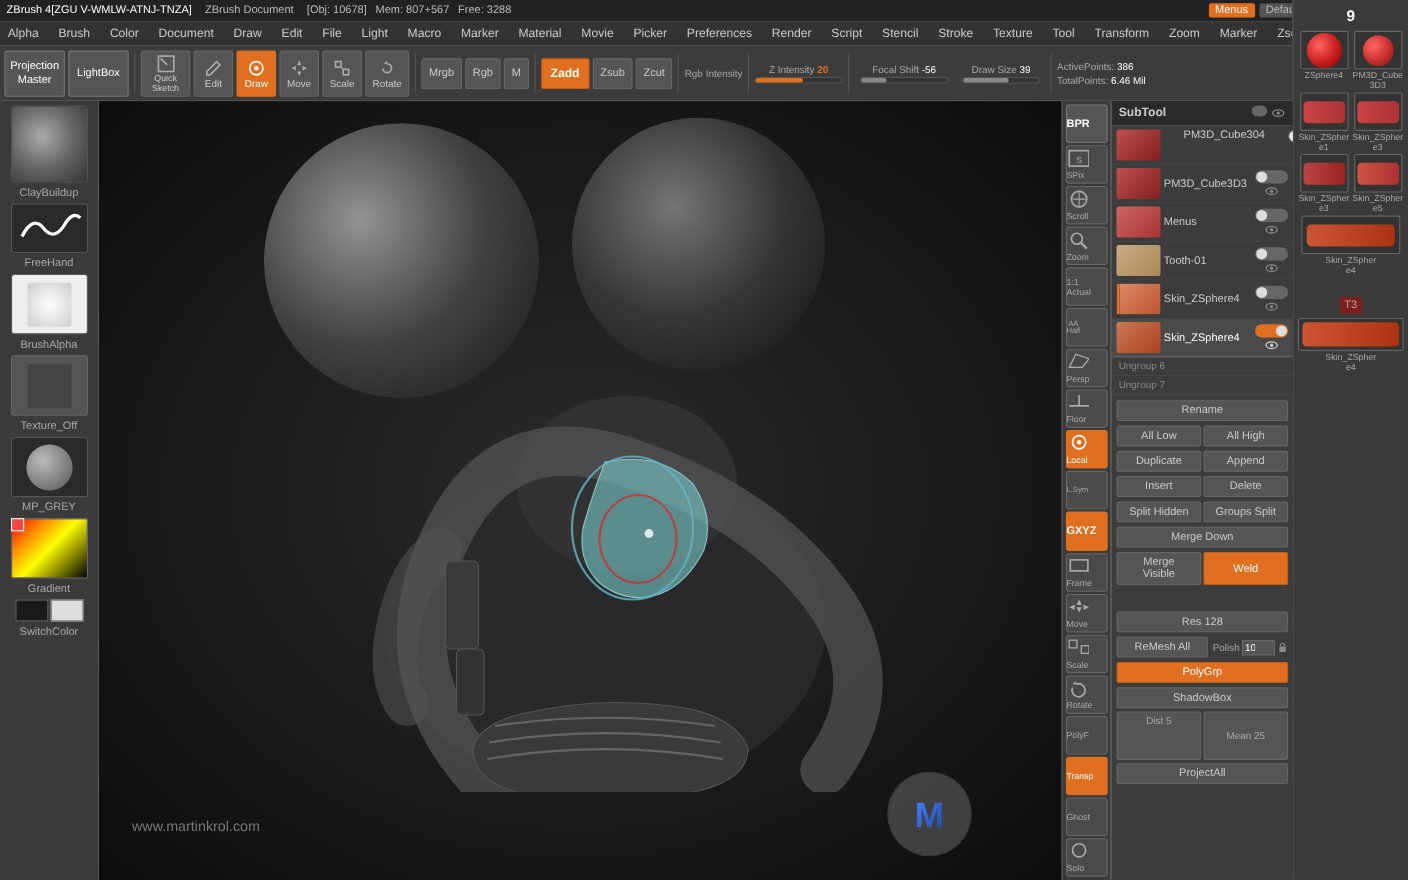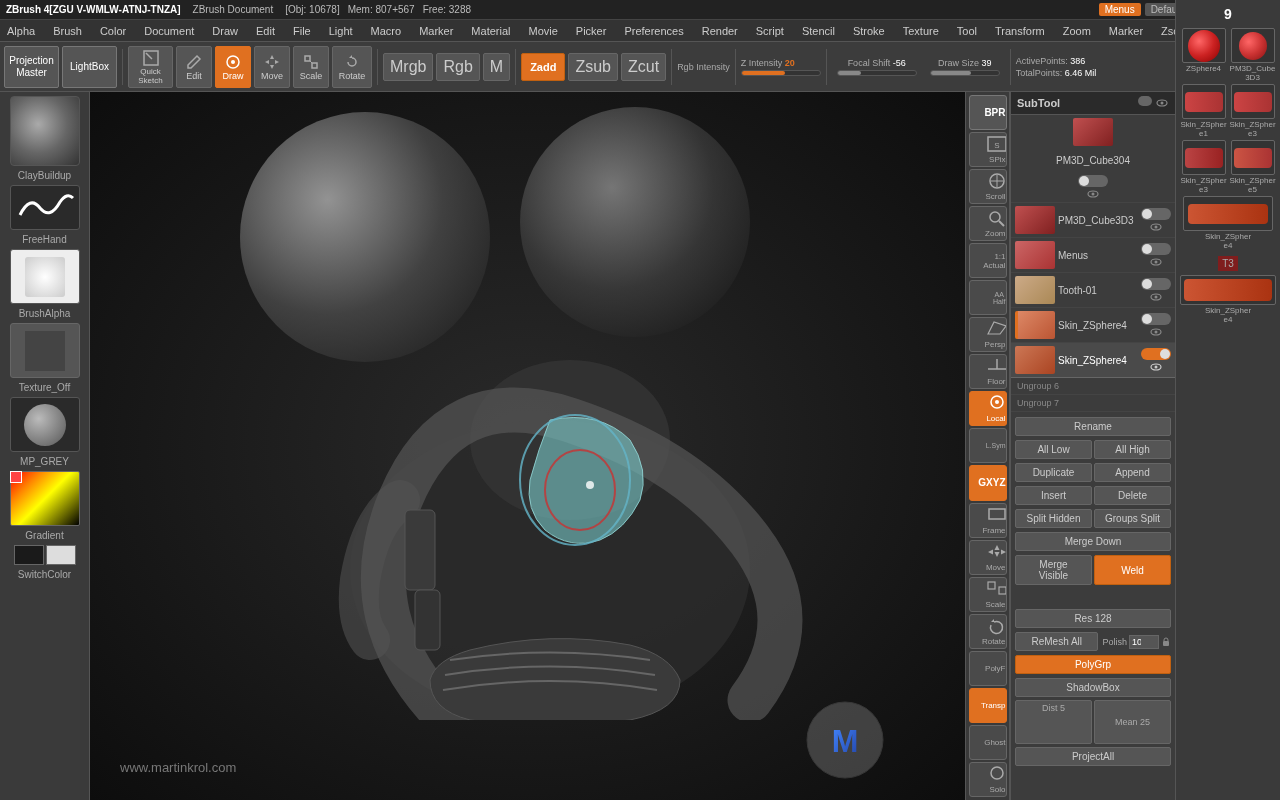--- a/index.html
+++ b/index.html
@@ -5,21 +5,21 @@
     * { margin: 0; padding: 0; box-sizing: border-box; }
     body { width: 1280px; height: 800px; background: #3a3a3a; font-family: Arial, sans-serif; font-size: 11px; color: #ccc; overflow: hidden; }
     
     
     #menu-bar { width: 100%; height: 22px; background: #333; display: flex; align-items: center; padding: 0 4px; gap: 12px; font-size: 11px; color: #ccc; border-bottom: 1px solid #555; }
     #menu-bar span { cursor: pointer; padding: 2px 3px; }
     
     
     #toolbar { width: 100%; height: 50px; background: #3c3c3c; display: flex; align-items: center; padding: 0 4px; gap: 4px; border-bottom: 1px solid #555; }
     
-    .tool-btn { background: #555; border: 1px solid #666; color: #ccc; padding: 2px 6px; font-size: 16px; cursor: pointer; border-radius: 2px; white-space: nowrap; }
+    .tool-btn { background: #555; border: 1px solid #666; color: #ccc; padding: 2px 6px; font-size: 10px; cursor: pointer; border-radius: 2px; white-space: nowrap; }
     
     .orange-btn { background: #e07020; color: #fff; border: 1px solid #c06010; padding: 3px 8px; font-size: 11px; cursor: pointer; border-radius: 2px; font-weight: bold; text-align: center; }
     
     
     #left-sidebar { position: absolute; left: 0; top: 92px; width: 90px; height: 708px; background: #3a3a3a; border-right: 1px solid #555; display: flex; flex-direction: column; align-items: center; padding: 4px; gap: 4px; }
     
     .brush-preview { width: 70px; height: 70px; background: radial-gradient(circle at 35% 35%, #888, #333); border-radius: 4px; border: 1px solid #555; display: flex; align-items: center; justify-content: center; }
     .sidebar-label { font-size: 10px; color: #aaa; text-align: center; width: 100%; }
     
     
@@ -27,21 +27,21 @@
     
     
     #right-panel { position: absolute; right: 105px; top: 0; width: 165px; height: 800px; background: #3c3c3c; border-left: 1px solid #555; overflow-y: auto; }
     
     
     #main-canvas { position: absolute; left: 90px; top: 92px; width: 920px; height: 708px; background: #1a1a1a; overflow: hidden; }
     
     
     #center-toolbar { position: absolute; right: 270px; top: 92px; width: 45px; height: 708px; background: #3a3a3a; border-left: 1px solid #555; border-right: 1px solid #555; display: flex; flex-direction: column; align-items: center; padding: 4px 2px; gap: 3px; }
     
-    .vert-btn { width: 38px; height: 38px; background: #4a4a4a; border: 1px solid #666; border-radius: 3px; cursor: pointer; display: flex; flex-direction: column; align-items: flex-end; justify-content: center; font-size: 9px; color: #ccc; text-align: center; }
+    .vert-btn { width: 38px; height: 38px; background: #4a4a4a; border: 1px solid #666; border-radius: 3px; cursor: pointer; display: flex; flex-direction: column; align-items: flex-start; justify-content: center; font-size: 9px; color: #ccc; text-align: center; }
     .vert-btn svg { width: 20px; height: 20px; }
     
     .swatch { display: flex; gap: 2px; }
     .swatch-dark { width: 30px; height: 20px; background: #1a1a1a; border: 1px solid #666; cursor: pointer; }
     .swatch-light { width: 30px; height: 20px; background: #dddddd; border: 1px solid #666; cursor: pointer; }
     .toggle { width: 30px; height: 12px; background: #666; border-radius: 6px; cursor: pointer; position: relative; }
     .toggle.on { background: #e07020; }
     .toggle::after { content: ''; width: 10px; height: 10px; background: #ddd; border-radius: 50%; position: absolute; top: 1px; left: 1px; }
     .toggle.on::after { left: 19px; }
     
@@ -70,21 +70,21 @@
     .thumb-grid { display: grid; grid-template-columns: 1fr 1fr; gap: 2px; padding: 2px; }
     .thumb-item { display: flex; flex-direction: column; align-items: center; gap: 1px; cursor: pointer; }
     .thumb-img { width: 44px; height: 35px; background: #555; border-radius: 2px; border: 1px solid #666; overflow: hidden; display: flex; align-items: center; justify-content: center; }
     .thumb-label { font-size: 8px; color: #aaa; text-align: center; max-width: 48px; word-break: break-all; }
     
   </style>
 </head>
 <body>
 
 <div id="title-bar">
-  <span style="font-weight:bold; color:#fff;text-align:center;">ZBrush 4[ZGU V-WMLW-ATNJ-TNZA]</span>
+  <span style="font-weight:normal; color:#fff;text-align:center;">ZBrush 4[ZGU V-WMLW-ATNJ-TNZA]</span>
   <span style="margin-left:12px;">ZBrush Document</span>
   <span style="margin-left:12px;">[Obj: 10678]</span>
   <span style="margin-left:8px;">Mem: 807+567</span>
   <span style="margin-left:8px;">Free: 3288</span>
   <div class="title-spacer"></div>
   <span style="background:#e07020; color:#fff; padding:1px 6px; border-radius:2px; cursor:pointer; margin-right:4px;">Menus</span>
   <span style="background:#555; padding:1px 6px; border-radius:2px; cursor:pointer; margin-right:4px;">DefaultZScript</span>
   <div class="title-controls">
     <div class="title-ctrl ctrl-min"></div>
     <div class="title-ctrl ctrl-max"></div>
@@ -191,21 +191,21 @@
   <button class="tool-btn" style="height:28px;">Zcut</button>
 
   <div class="separator"></div>
 
   <div style="display:flex; flex-direction:column; align-items:center; font-size:9px;">
     <div style="color:#aaa; font-size:9px;">Rgb Intensity</div>
   </div>
 
   <div class="separator"></div>
 
-  <div style="display:flex; flex-direction:column; align-items:flex-start;">
+  <div style="display:flex; flex-direction:column; align-items:center;">
     <div style="font-size:9px; color:#aaa;">Z Intensity <span style="color:#e07020; font-weight:bold;">20</span></div>
     <div style="width:80px; height:6px; background:#333; border-radius:3px; margin-top:2px; border:1px solid #555;">
       <div style="width:55%; height:100%; background:#e07020; border-radius:3px;"></div>
     </div>
   </div>
 
   <div class="separator"></div>
 
   <div style="display:flex; flex-direction:column; align-items:center; min-width:90px;">
     <div style="font-size:9px; color:#aaa;">Focal Shift <span style="color:#fff;">-56</span></div>
@@ -299,21 +299,21 @@
 
       <path d="M200 440 Q300 425 400 440" fill="none" stroke="#666" stroke-width="2"></path>
       <path d="M195 455 Q300 438 405 455" fill="none" stroke="#666" stroke-width="2"></path>
       <path d="M193 470 Q300 452 407 470" fill="none" stroke="#666" stroke-width="2"></path>
 
       <rect x="155" y="290" width="30" height="80" rx="5" fill="#3a3a3a" stroke="#555" stroke-width="1"></rect>
       <rect x="165" y="370" width="25" height="60" rx="5" fill="#333" stroke="#555" stroke-width="1"></rect>
     </svg>
   </div>
 
-  <div style="position:absolute; bottom:25px; left:30px; font-size:13px; color:#777; font-family:Arial;">www.martinkrol.com</div>
+  <div style="position:absolute; bottom:42px; left:30px; font-size:13px; color:#777; font-family:Arial;">www.martinkrol.com</div>
 
   <div style="position:absolute; bottom:20px; right:80px; width:80px; height:80px;">
     <svg width="80" height="80" viewBox="0 0 80 80">
       <circle cx="40" cy="40" r="38" fill="#aaa" opacity="0.3" stroke="#888" stroke-width="1"></circle>
       <text x="40" y="52" text-anchor="middle" font-size="32" font-weight="bold" fill="url(#grad1)">M</text>
       <defs>
         <linearGradient id="grad1" x1="0%" y1="0%" x2="100%" y2="100%">
           <stop offset="0%" style="stop-color:#4488ff;stop-opacity:1"></stop>
           <stop offset="100%" style="stop-color:#2244aa;stop-opacity:1"></stop>
         </linearGradient>
@@ -492,21 +492,21 @@
     </div>
 
     <div class="thumb-item" style="grid-column: span 2; justify-self: center;">
       <div class="thumb-img" style="background:#333; width:90px;">
         <div style="width:80px; height:20px; border-radius:4px; background:linear-gradient(90deg, #cc5533, #aa3311);"></div>
       </div>
       <div class="thumb-label">Skin_ZSphere4</div>
     </div>
   </div>
 
-  <div style="padding:2px 4px; font-size:10px; color:#aaa; background:#7f1d1d; margin-top:2px;">T3</div>
+  <div style="padding:2px 4px; font-size:10px; color:#aaa; background:#7f1d1d; margin-top:16px;">T3</div>
 
   <div class="thumb-item" style="padding:2px; width:100%;">
     <div class="thumb-img" style="background:#333; width:96px; height:30px;">
       <div style="width:88px; height:22px; border-radius:4px; background:linear-gradient(90deg, #cc5533, #aa3311);"></div>
     </div>
     <div class="thumb-label">Skin_ZSphere4</div>
   </div>
 </div>
 
 <div id="right-panel" style="position:absolute; right:105px; top:92px; width:165px; height:708px; background:#3c3c3c; border-left:1px solid #555; overflow-y:auto; font-size:10px;">
@@ -515,21 +515,21 @@
     <span>SubTool</span>
     <div style="display:flex; gap:3px;">
       <div style="width:14px; height:10px; background:#666; border-radius:7px; cursor:pointer;"></div>
       <svg width="14" height="14" viewBox="0 0 14 14">
           <ellipse cx="7" cy="7" rx="5" ry="3" fill="none" stroke="#888" stroke-width="1.2"></ellipse>
           <circle cx="7" cy="7" r="1.5" fill="#888"></circle>
         </svg>
     </div>
   </div>
 
-  <div style="padding:3px 4px; border-bottom:1px solid #444; cursor:pointer; display:flex; align-items:center; gap:9px;flex-direction:column;">
+  <div style="padding:3px 4px; border-bottom:1px solid #444; cursor:pointer; display:flex; align-items:flex-start; gap:21px;">
     <div style="width:40px; height:28px; background:linear-gradient(135deg,#c05050,#802020); border-radius:2px; flex-shrink:0;"></div>
     <div style="flex:1;">
       <div style="font-size:10px; color:#ccc;">PM3D_Cube304</div>
     </div>
     <div style="display:flex; flex-direction:column; align-items:center; gap:2px;">
       <div class="toggle"></div>
       <svg width="14" height="10" viewBox="0 0 14 10">
           <ellipse cx="7" cy="5" rx="5" ry="3" fill="none" stroke="#888" stroke-width="1.2"></ellipse>
           <circle cx="7" cy="5" r="1.5" fill="#888"></circle>
         </svg>

